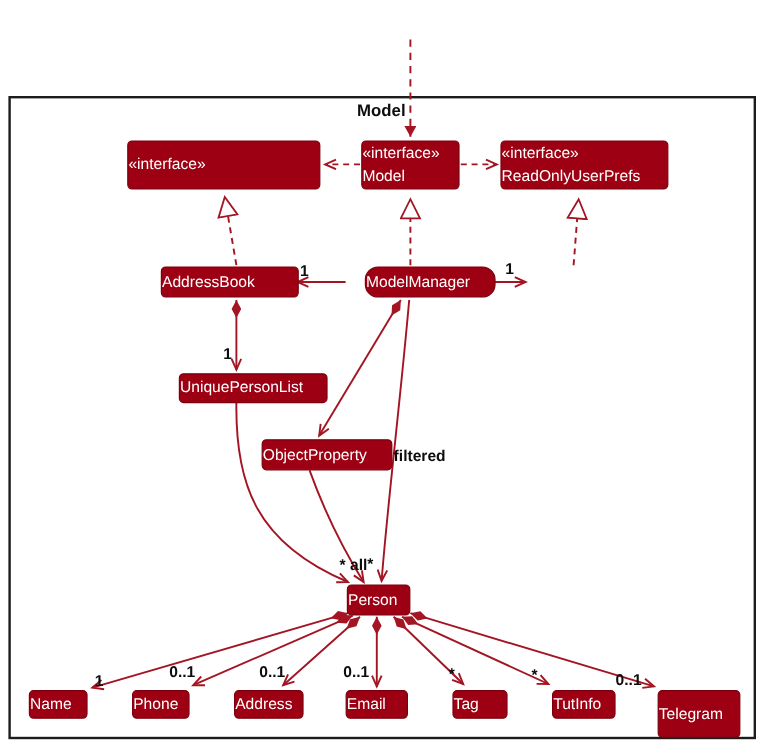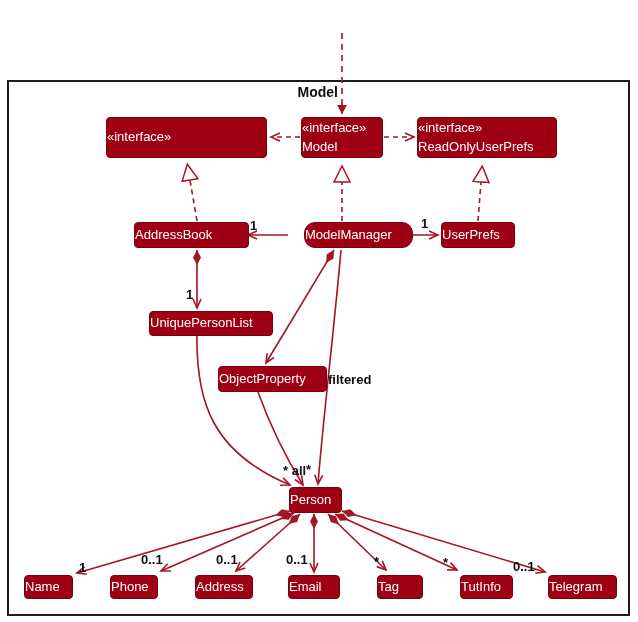--- a/index.html
+++ b/index.html
@@ -124,23 +124,20 @@
     <div>«interface»</div>
     <div>ReadOnlyUserPrefs</div>
   </div>
 
   <div class="box" style="left:134px;top:222px;width:115px;height:26px;">
     <span>AddressBook</span>
   </div>
   <div class="box" style="left:304px;top:222px;width:109px;height:26px;border-radius:11px;">
     <span>ModelManager</span>
   </div>
-  <div class="box" style="left:441px;top:222px;width:74px;height:26px;">
-    <span>UserPrefs</span>
-  </div>
   <div class="box" style="left:136px;top:311px;width:124px;height:25px;margin-left:13px;">
     <span>UniquePersonList</span>
   </div>
   <div class="box" style="left:198px;top:366px;width:109px;height:26px;margin-left:20px;">
     <span>ObjectProperty</span>
   </div>
   <div class="box" style="left:289px;top:487px;width:53px;height:26px;">
     <span>Person</span>
   </div>
 
@@ -155,21 +152,21 @@
   </div>
   <div class="box" style="left:288px;top:575px;width:52px;height:24px;">
     <span>Email</span>
   </div>
   <div class="box" style="left:377px;top:575px;width:46px;height:24px;">
     <span>Tag</span>
   </div>
   <div class="box" style="left:460px;top:575px;width:53px;height:24px;">
     <span>TutInfo</span>
   </div>
-  <div class="box" style="left:548px;top:575px;width:69px;height:24px;">
+  <div class="box" style="left:548px;top:575px;width:69px;height:40px;">
     <span>Telegram</span>
   </div>
 
   <div class="lbl" style="left:250px;top:218px;">1</div>
   <div class="lbl" style="left:421px;top:216px;">1</div>
   <div class="lbl" style="left:186px;top:287px;">1</div>
   <div class="lbl" style="left:328px;top:372px;">filtered</div>
   <div class="lbl" style="left:251px;top:463px;margin-left:32px;">* all</div>
   <div class="lbl" style="left:306px;top:462px;">*</div>
   <div class="lbl" style="left:79px;top:560px;">1</div>

